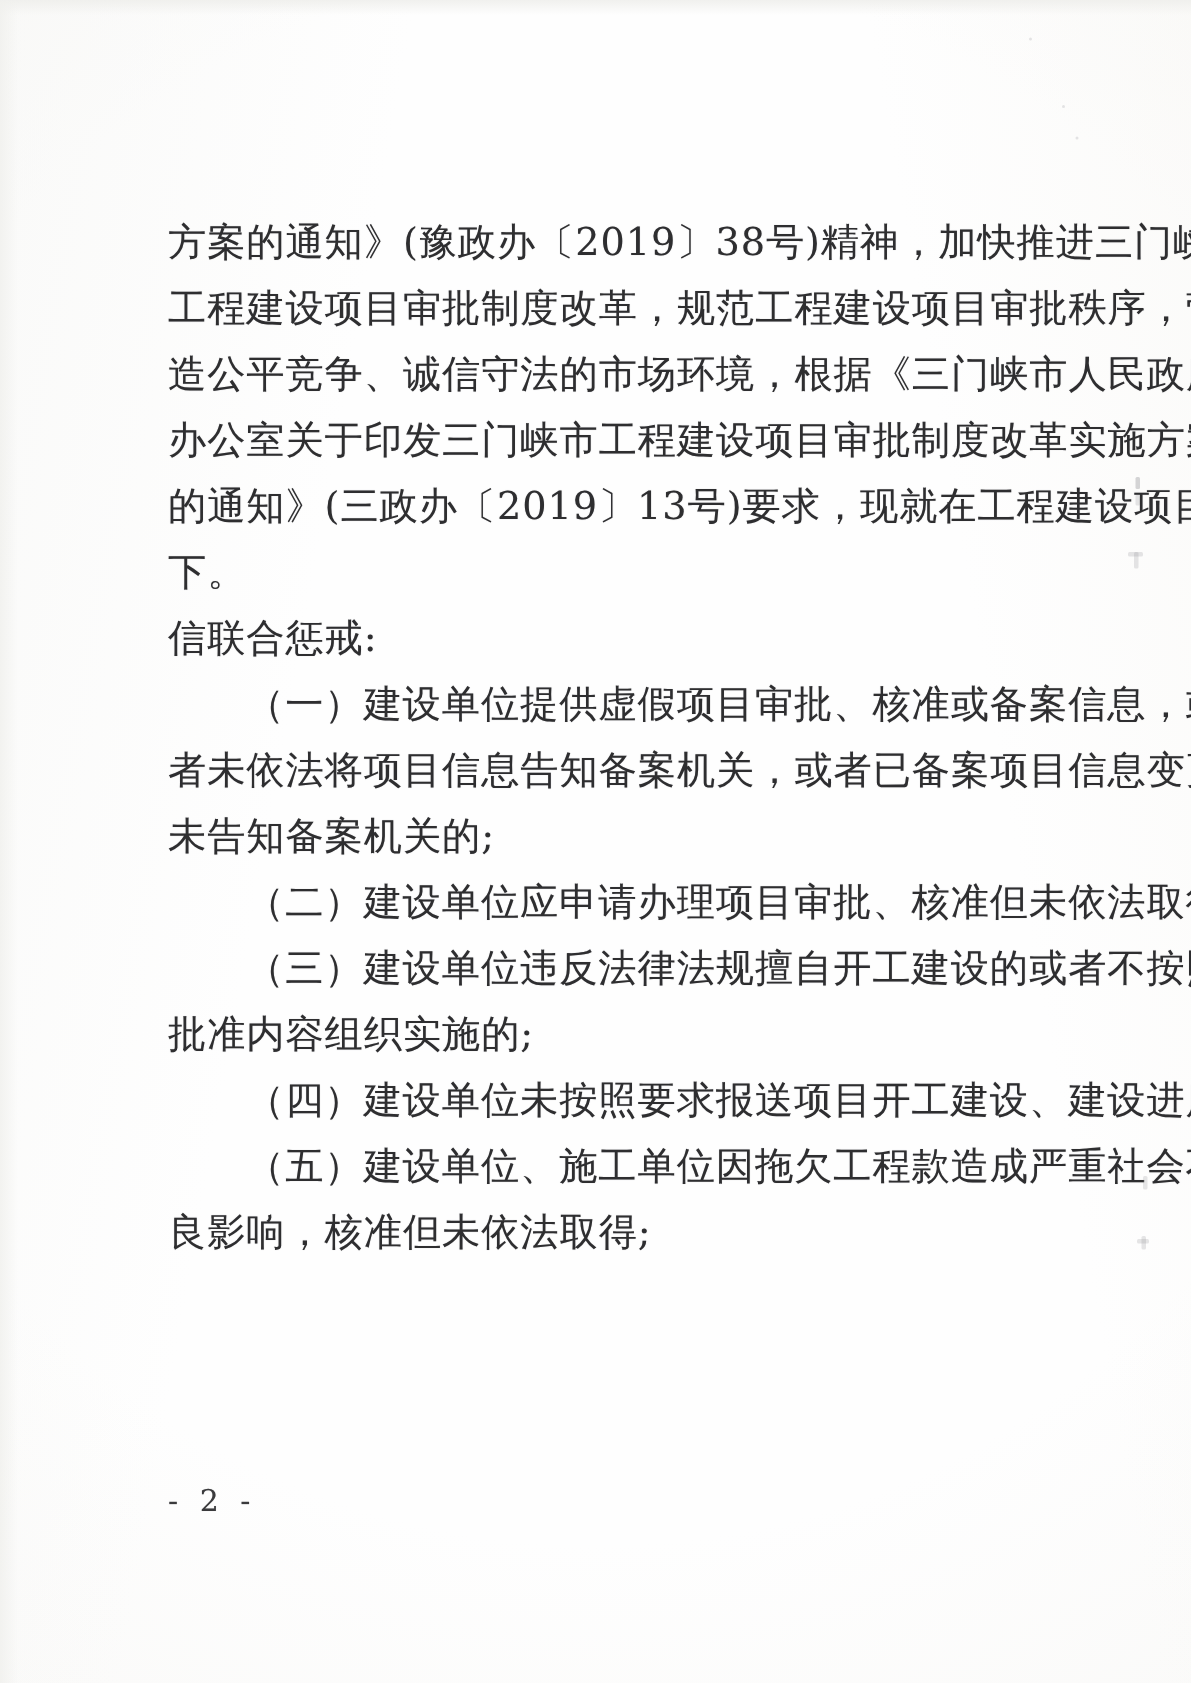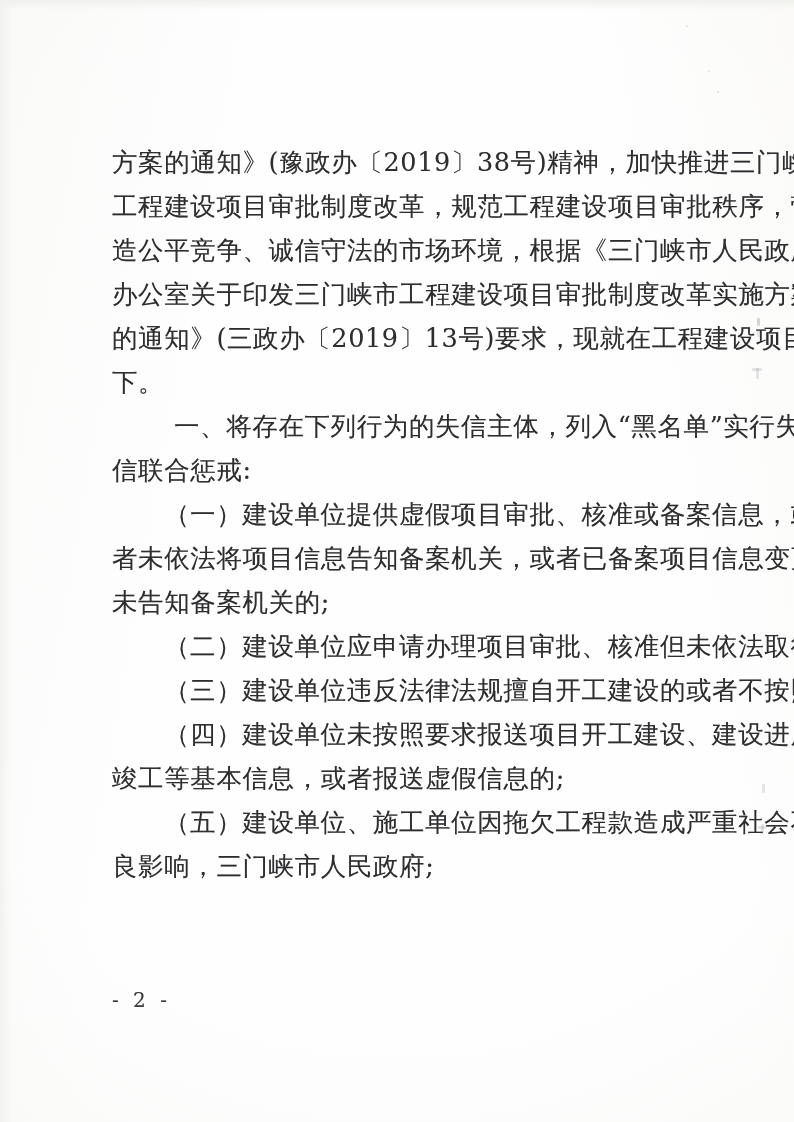--- a/index.html
+++ b/index.html
@@ -96,31 +96,30 @@
   <div class="scan-edge-top"></div>
   <div class="scan-edge-left"></div>
 
   <div class="body-text">
     <div class="line">方案的通知》(豫政办〔2019〕38号)精神，加快推进三门峡市</div>
     <div class="line">工程建设项目审批制度改革，规范工程建设项目审批秩序，营</div>
     <div class="line">造公平竞争、诚信守法的市场环境，根据《三门峡市人民政府</div>
     <div class="line">办公室关于印发三门峡市工程建设项目审批制度改革实施方案</div>
     <div class="line">的通知》(三政办〔2019〕13号)要求，现就在工程建设项目</div>
     <div class="line">下。</div>
-    <div class="line indent-2">一、将存在下列行为的失信主体，列入“黑名单”实行失</div>
     <div class="line">信联合惩戒:</div>
     <div class="line indent-1">（一）建设单位提供虚假项目审批、核准或备案信息，或</div>
     <div class="line">者未依法将项目信息告知备案机关，或者已备案项目信息变更</div>
     <div class="line">未告知备案机关的;</div>
     <div class="line indent-1">（二）建设单位应申请办理项目审批、核准但未依法取得</div>
     <div class="line indent-1">（三）建设单位违反法律法规擅自开工建设的或者不按照</div>
+    <div class="line">批准内容组织实施的;</div>
     <div class="line indent-1">（四）建设单位未按照要求报送项目开工建设、建设进度、</div>
-    <div class="line">竣工等基本信息，或者报送虚假信息的;</div>
     <div class="line indent-1">（五）建设单位、施工单位因拖欠工程款造成严重社会不</div>
-    <div class="line">良影响，三门峡市人民政府;</div>
+    <div class="line">良影响，核准但未依法取得;</div>
   </div>
 
   <div class="page-number">- 2 -</div>
 
   <div class="speckle" style="left:757px; top:318px; width:3px; height:8px;"></div>
   <div class="speckle soft" style="left:757px; top:330px; width:3px; height:7px;"></div>
   <div class="speckle soft" style="left:752px; top:368px; width:10px; height:3px;"></div>
   <div class="speckle soft" style="left:756px; top:368px; width:3px; height:11px;"></div>
   <div class="speckle soft" style="left:762px; top:784px; width:3px; height:9px;"></div>
   <div class="speckle soft" style="left:758px; top:826px; width:8px; height:3px;"></div>

